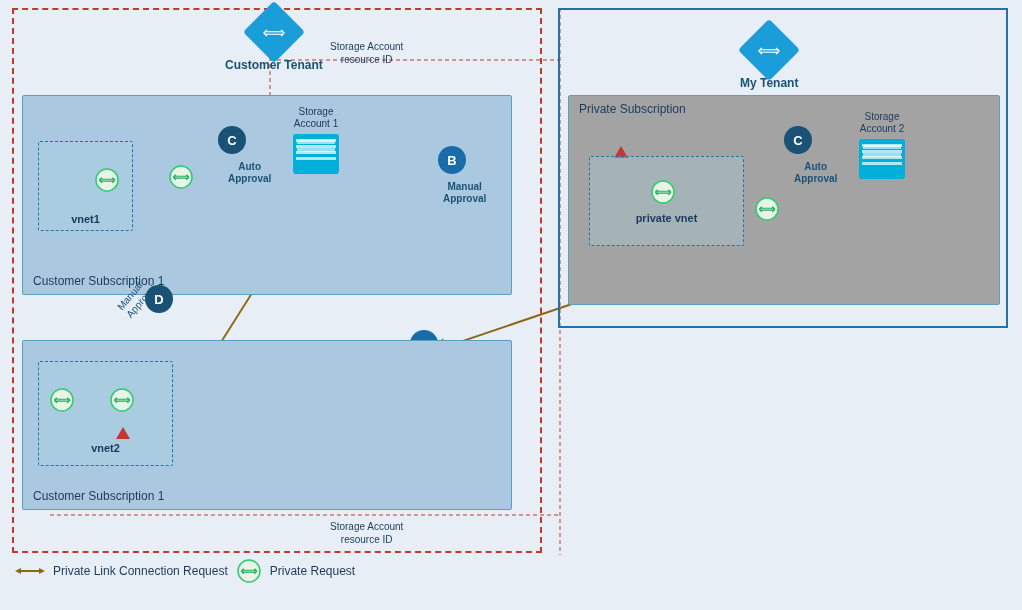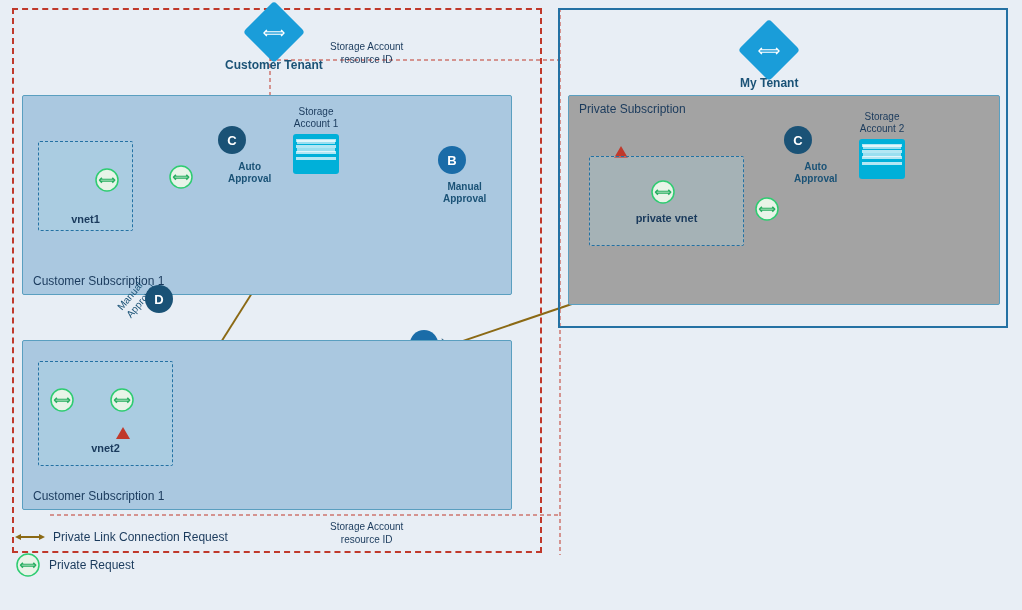--- a/index.html
+++ b/index.html
@@ -208,24 +208,24 @@
       left: 0;
       width: 100%;
       height: 100%;
       pointer-events: none;
       overflow: visible;
     }
 
     
     .legend {
       position: absolute;
-      bottom: 32px;
+      bottom: 26px;
       left: 15px;
       display: flex;
-      flex-direction: column;
+      flex-direction: row;
       gap: 8px;
     }
 
     .legend-item {
       display: flex;
       align-items: center;
       gap: 8px;
       font-size: 12px;
       color: #1a3a5c;
     }

